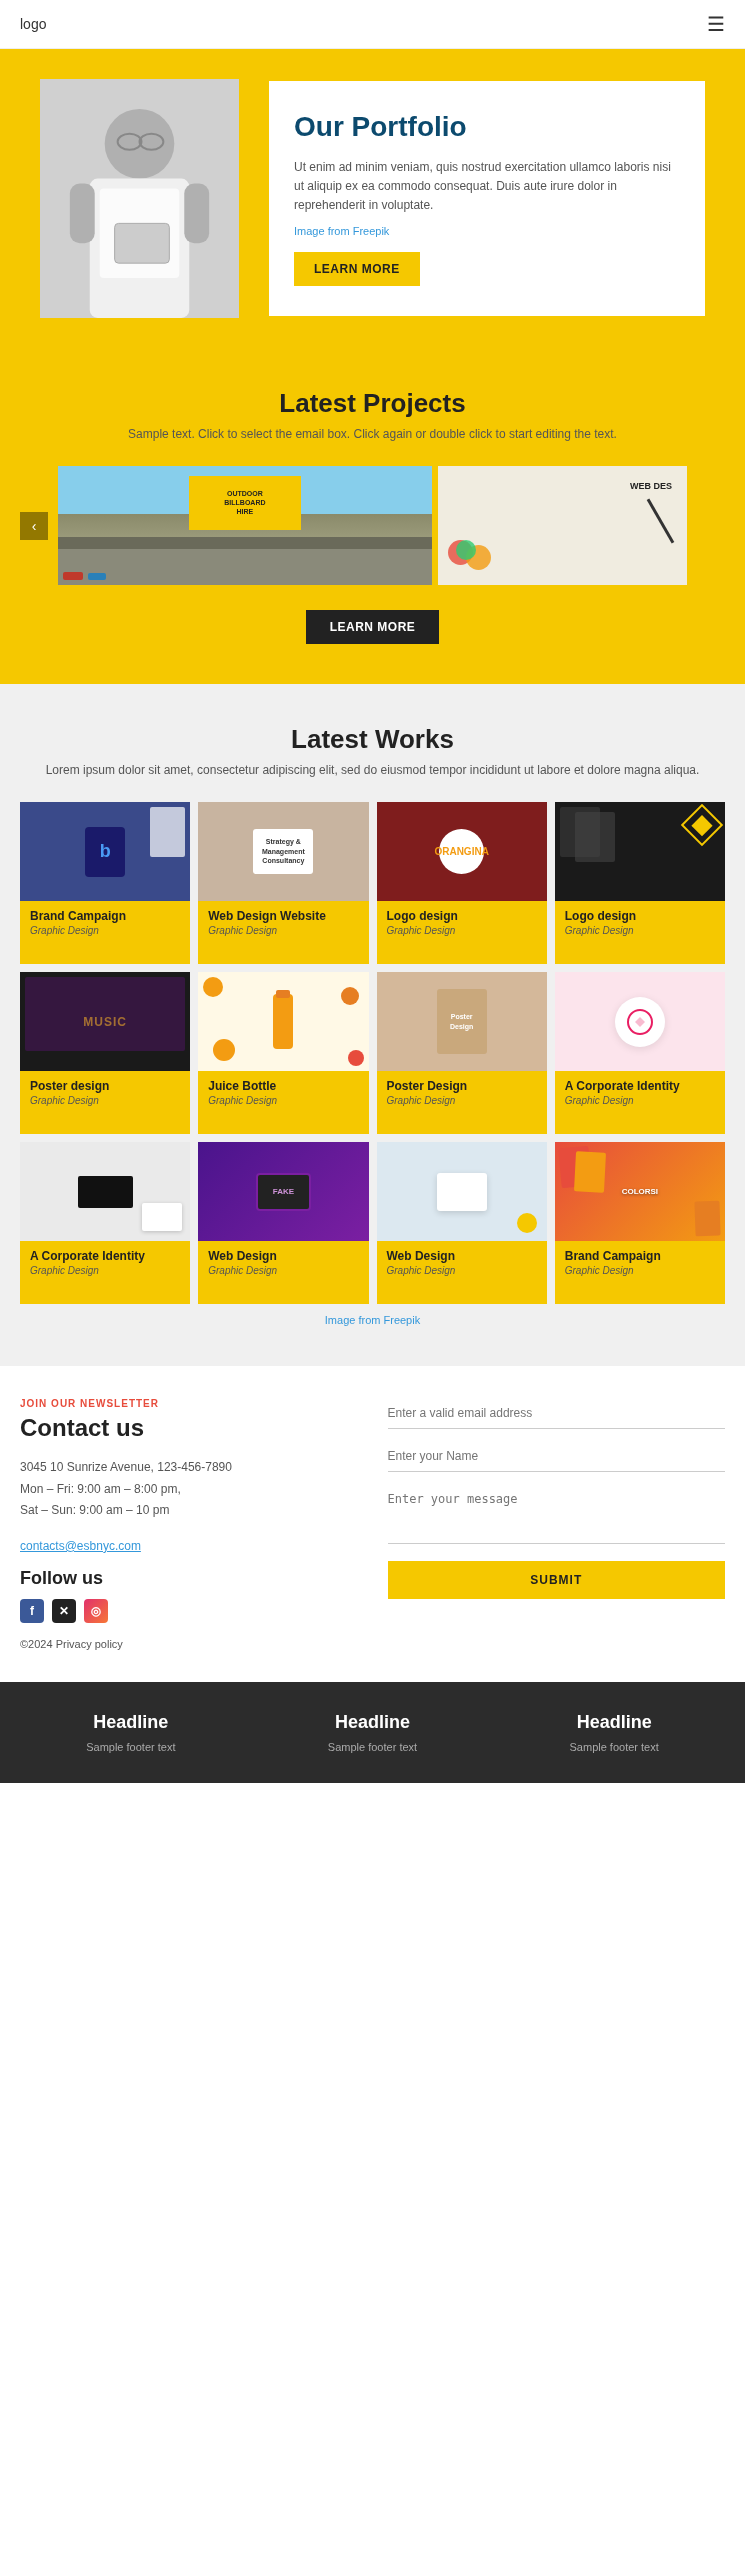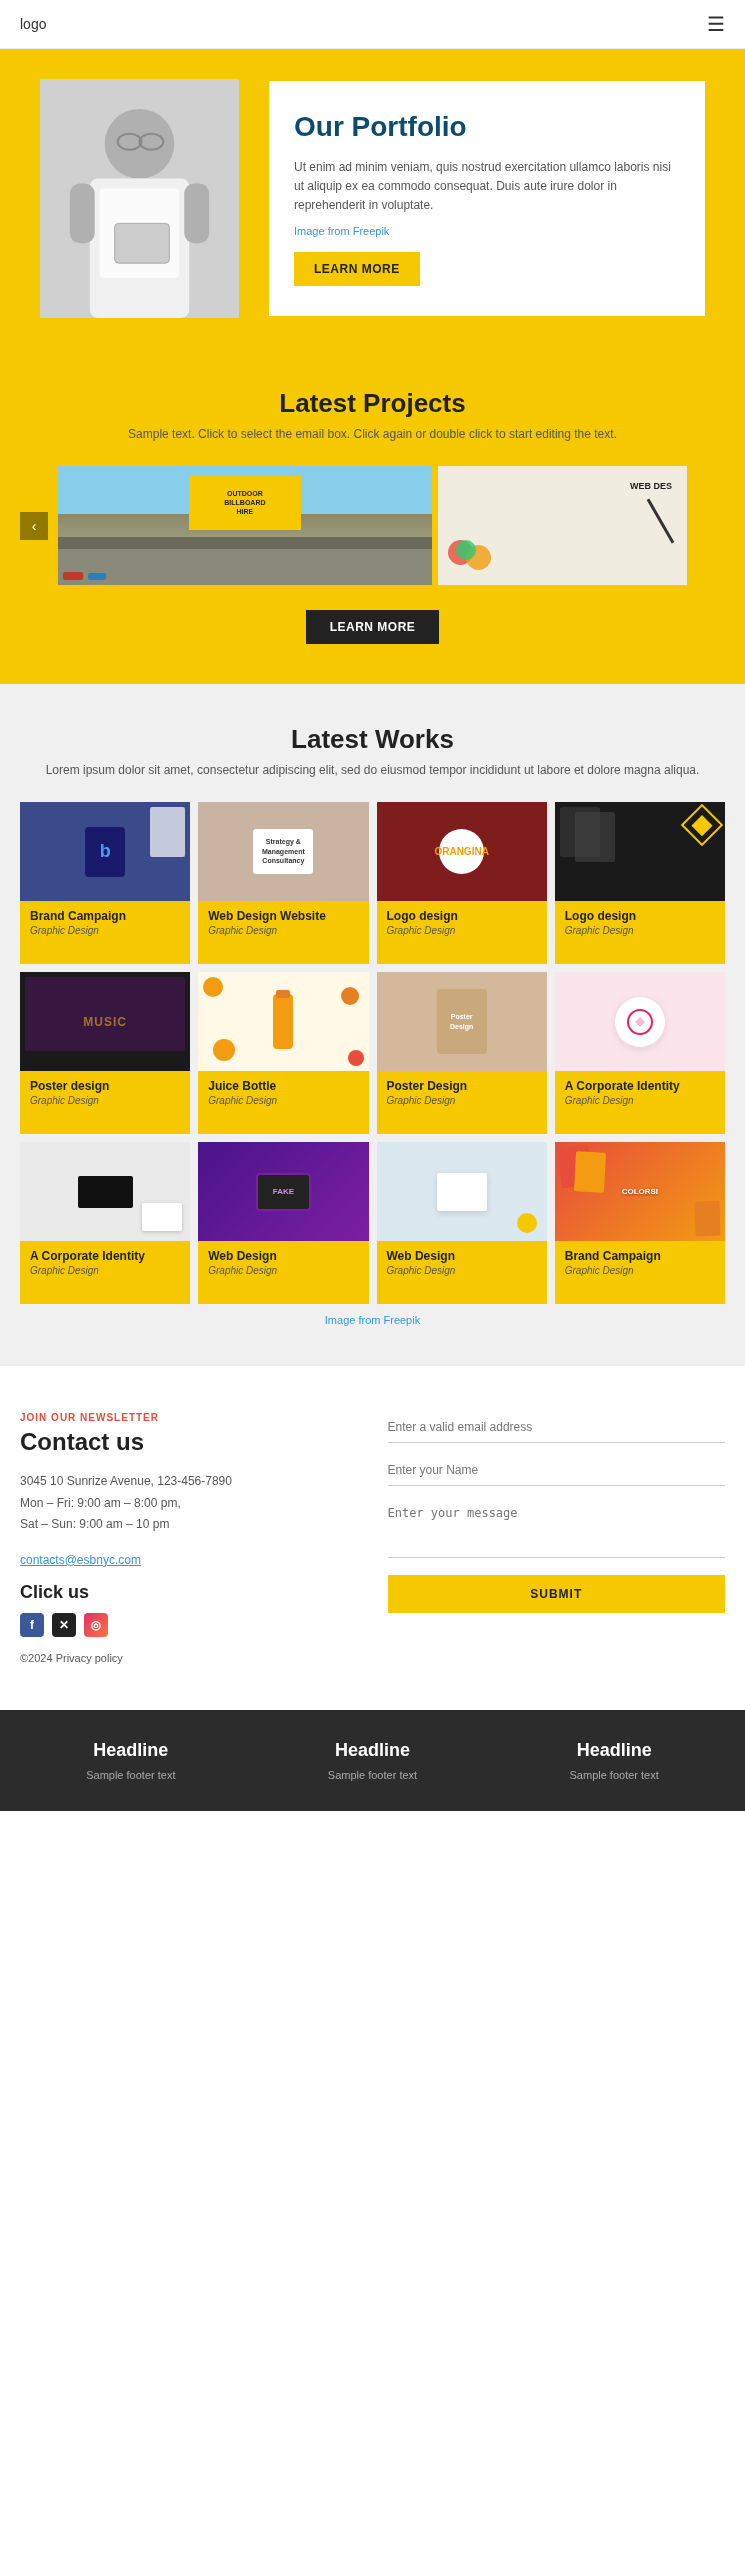--- a/index.html
+++ b/index.html
@@ -36,21 +36,21 @@
     .works-grid { display: grid; grid-template-columns: repeat(4, 1fr); gap: 8px; margin: 25px 0 10px 0; }
     .work-card { background: #fff; overflow: hidden; text-align: left; }
     .work-img { width: 100%; height: 99px; background: #ccc; overflow: hidden; position: relative; }
     .work-info { background: #f5c800; padding: 8px 10px 28px; }
     .work-title { font-size: 12px; font-weight: 700; color: #222; margin-bottom: 2px; }
     .work-category { font-size: 10px; color: #555; font-style: italic; }
     .works-source { font-size: 11px; color: #888; margin-top: 10px; }
     .works-source span { color: #3498db; }
 
     
-    .contact-section { background: #fff; padding: 46px 20px; }
+    .contact-section { background: #fff; padding: 32px 20px; }
     .contact-inner { display: flex; gap: 30px; }
     .contact-left { flex: 1; }
     .contact-newsletter { font-size: 10px; font-weight: 700; color: #e74c3c; letter-spacing: 1px; margin-bottom: 5px; }
     .contact-title { font-size: 24px; font-weight: 700; color: #222; margin-bottom: 15px; }
     .contact-address { font-size: 12px; color: #555; line-height: 1.8; margin-bottom: 15px; }
     .contact-email { font-size: 12px; color: #3498db; text-decoration: underline; }
     .follow-title { font-size: 18px; font-weight: 700; color: #222; margin: 15px 0 10px; }
     .social-icons { display: flex; gap: 8px; align-items: center; margin-bottom: 15px; }
     .social-icon { width: 24px; height: 24px; border-radius: 4px; display: flex; align-items: center; justify-content: center; font-size: 12px; font-weight: 700; color: #fff; cursor: pointer; }
     .fb { background: #3b5998; }
@@ -351,21 +351,21 @@
   <div class="contact-inner">
     <div class="contact-left">
       <div class="contact-newsletter">JOIN OUR NEWSLETTER</div>
       <h2 class="contact-title">Contact us</h2>
       <div class="contact-address">
         <div>3045 10 Sunrize Avenue, 123-456-7890</div>
         <div>Mon – Fri: 9:00 am – 8:00 pm,</div>
         <div>Sat – Sun: 9:00 am – 10 pm</div>
       </div>
       <a class="contact-email" href="#">contacts@esbnyc.com</a>
-      <h3 class="follow-title">Click us</h3>
+      <h3 class="follow-title">Follow us</h3>
       <div class="social-icons">
         <div class="social-icon fb">f</div>
         <div class="social-icon tw">✕</div>
         <div class="social-icon ig">◎</div>
       </div>
       <div class="copyright">©2024 Privacy policy</div>
     </div>
     <div class="contact-right">
       <div class="contact-form">
         <input class="form-input" type="email" placeholder="Enter a valid email address" style="">

